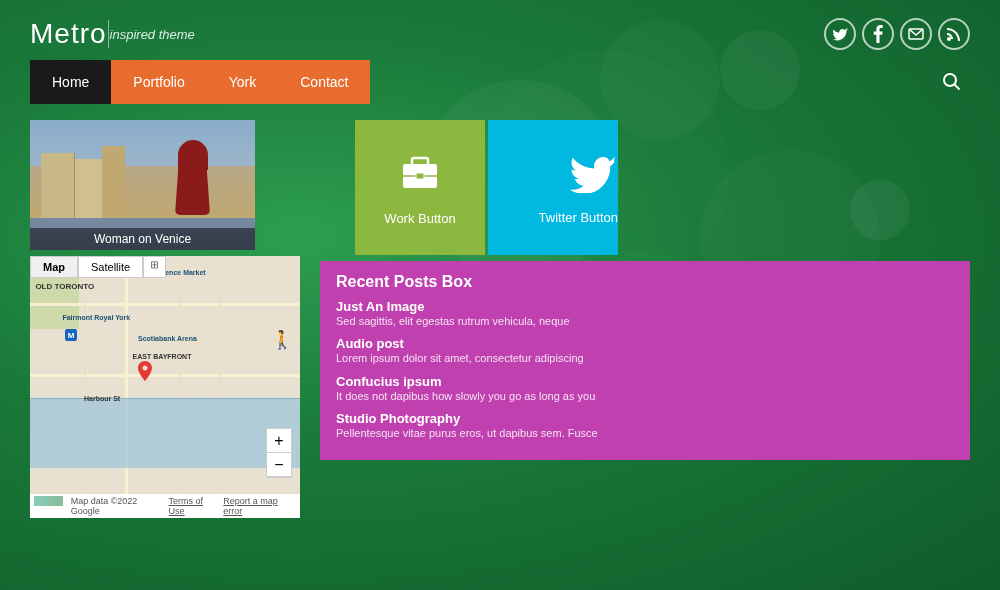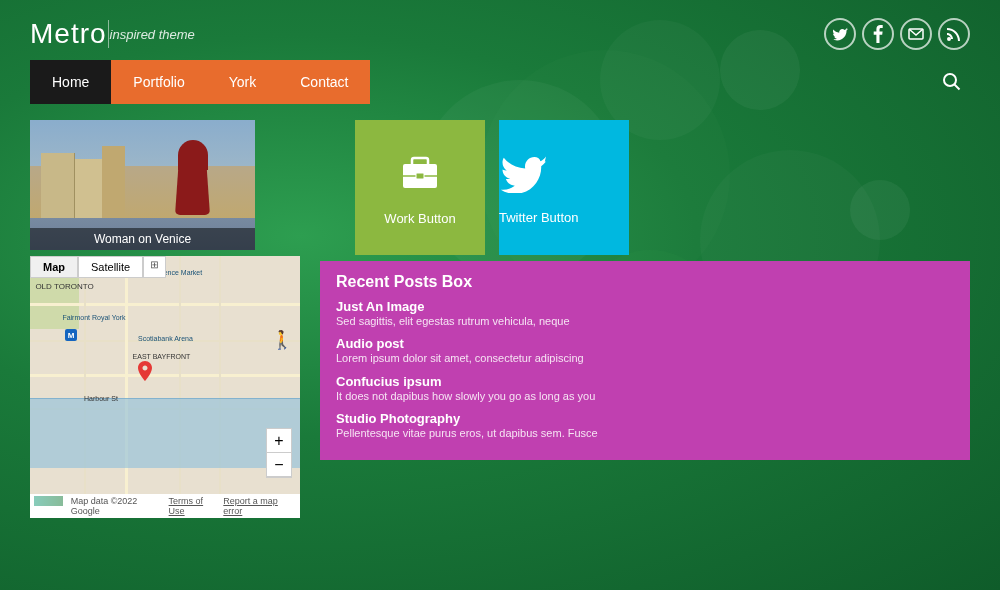--- a/index.html
+++ b/index.html
@@ -199,21 +199,21 @@
       bottom: 60px;
       left: 0; right: 0;
       height: 80px;
       background: rgba(120,180,220,0.5);
       border-top: 1px solid rgba(100,160,200,0.6);
     }
     .map-label {
       position: absolute;
       font-size: 9px;
       color: #333;
-      font-weight: normal;
+      font-weight: bold;
     }
     .map-pin {
       position: absolute;
       width: 16px;
       height: 20px;
       top: 48%;
       left: 42%;
     }
     .map-controls {
       position: absolute;
@@ -243,21 +243,21 @@
       font-size: 9px;
       color: #555;
       padding: 2px 4px;
       display: flex;
       gap: 4px;
     }
 
     
     .tiles-row {
       display: flex;
-      gap: 12px;
+      gap: 1px;
       margin-bottom: 6px;
       padding-left: 35px;
     }
     .tile-work {
       width: 130px;
       height: 135px;
       background: #8cb840;
       display: flex;
       flex-direction: column;
       align-items: center;
@@ -265,21 +265,21 @@
       color: white;
       cursor: pointer;
       margin-right: 2px;
     }
     .tile-twitter {
       width: 130px;
       height: 135px;
       background: #00b8e0;
       display: flex;
       flex-direction: column;
-      align-items: flex-start;
+      align-items: flex-end;
       justify-content: center;
       color: white;
       cursor: pointer;
     }
     .tile-icon {
       font-size: 40px;
       margin-bottom: 8px;
     }
     .tile-label {
       font-size: 13px;

